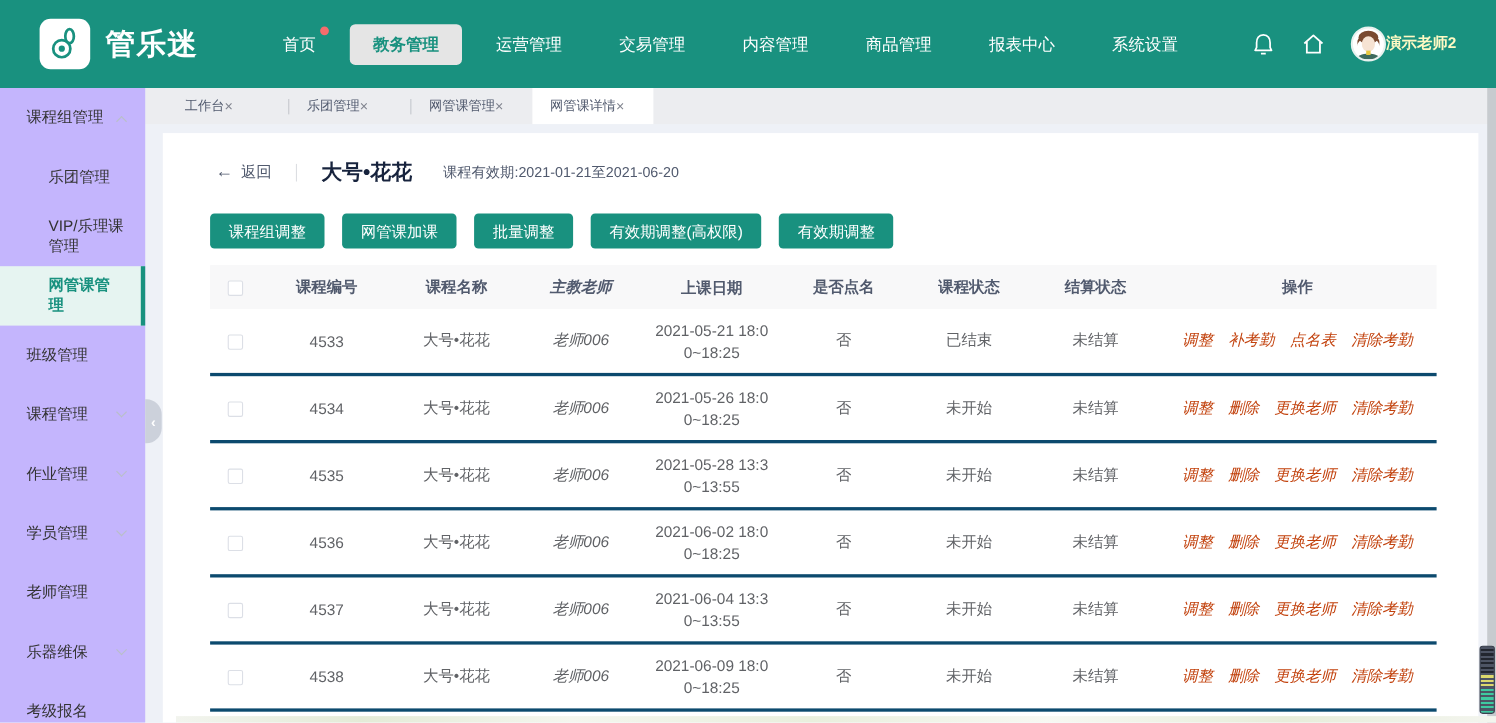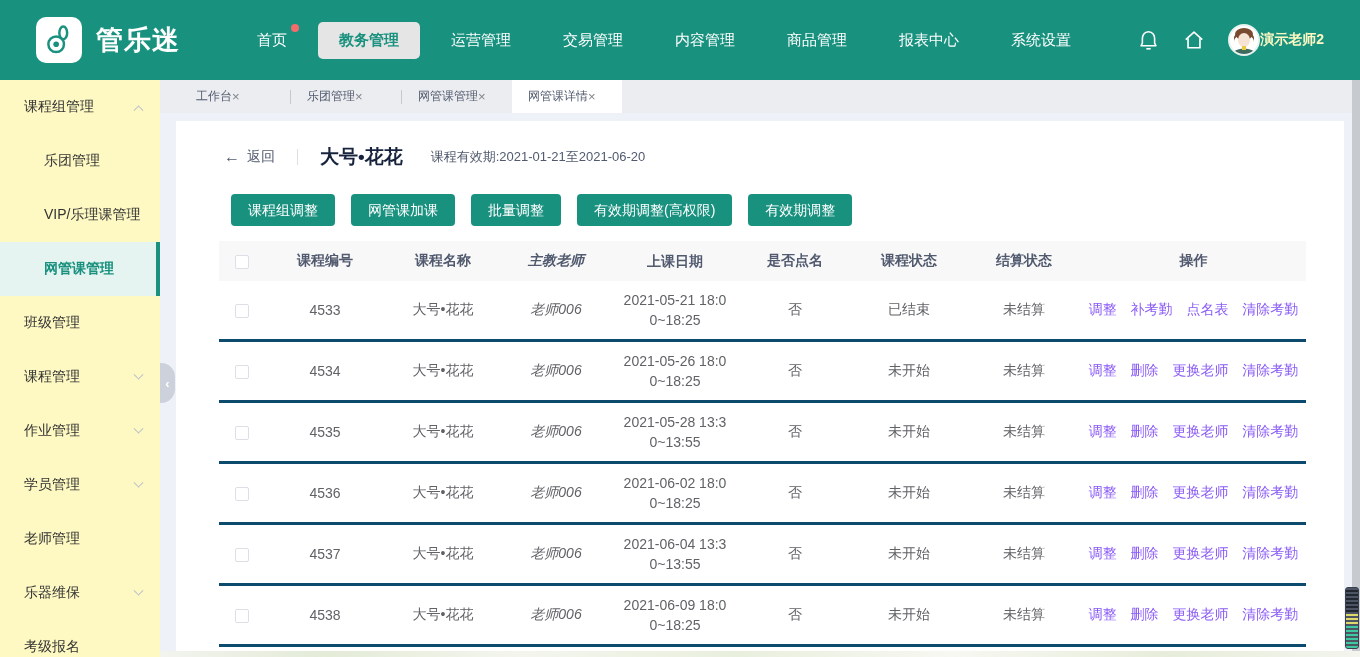--- a/index.html
+++ b/index.html
@@ -17,21 +17,21 @@
   .nav-item.active { background:#e5e5e5; color:#19917f; font-weight:bold; border-radius:5px; }
   .nav-dot { position:absolute; top:2px; right:9px; width:8px; height:8px; background:#f56c6c; border-radius:50%; }
   .nav-right { display:flex; align-items:center; gap:22px; }
   .nav-icon { width:24px; height:24px; display:flex; align-items:center; justify-content:center; cursor:pointer; }
   .avatar { width:32px; height:32px; border-radius:50%; background:#fff; overflow:hidden; border:2px solid #e8f2ef; }
   .user-name { color:#fef9c3; font-size:14px; margin-left:-12px;font-weight:bold; }
   .user-wrap { display:flex; align-items:center; gap:12px; cursor:pointer; }
 
   
   .lower { display:flex; height:577px; }
-  .sidebar { width:160px; background:#fef9c3; flex-shrink:0; position:relative; z-index:2; }
+  .sidebar { width:132px; background:#c4b5fd; flex-shrink:0; position:relative; z-index:2; }
   .side-item { height:54px; display:flex; align-items:center; justify-content:space-between; padding:0 18px 0 24px; font-size:14px; color:#333; cursor:pointer; }
   .side-item.sub { padding-left:44px; }
   .side-item.active { background:#e6f4f1; color:#19917f; font-weight:bold; border-right:4px solid #19917f; }
   .chev { display:inline-block; width:7px; height:7px; border-right:1.6px solid #b9bfc9; border-bottom:1.6px solid #b9bfc9; }
   .chev.up { transform:rotate(-135deg) translate(-2px,-2px); }
   .chev.down { transform:rotate(45deg) translate(-2px,-2px); }
   .collapse-handle { position:absolute; top:283px; right:-15px; width:15px; height:40px; background:#ccd1db; border-radius:0 14px 14px 0; color:#fff; font-size:13px; font-weight:bold; display:flex; align-items:center; justify-content:center; cursor:pointer; z-index:3; }
 
   
   .main { flex:1; display:flex; flex-direction:column; min-width:0; }
@@ -46,40 +46,40 @@
   .card { background:#fff; flex:1; display:flex; flex-direction:column; min-height:0; }
   .card-inner { padding:0 38px 0 43px; }
 
   .back-row { display:flex; align-items:center; margin:21px 0 0 5px; height:30px; }
   .back-link { display:flex; align-items:center; gap:7px; color:#515a6e; font-size:14px; cursor:pointer; }
   .back-arrow { font-size:16px; }
   .v-divider { width:1px; height:16px; background:#dcdee2; margin:0 22px; }
   .page-title { font-size:19px; font-weight:bold; color:#17233d; margin-right:28px; }
   .validity { font-size:13px; color:#515a6e; }
 
-  .btn-row { display:flex; gap:16px; margin-top:22px;margin-left:12px; }
+  .btn-row { display:flex; gap:16px; margin-top:22px; }
   .btn { background:#19917f; color:#fff; font-size:14px; border:none; border-radius:4px; padding:0 17px; height:32px; line-height:32px; cursor:pointer; white-space:nowrap; }
 
   
   .table { margin-top:15px; font-size:14px; color:#606266; }
   .tr { display:flex; align-items:center; }
   .thead { background:#f8f8f9; height:40px; font-weight:bold; color:#515a6e; }
   .tbody-row { height:61px; border-bottom:3px solid #0c4a6e; }
   .td, .th { text-align:center; }
   .c-check { width:46px; }
   .c-id { width:120px; }
   .c-name { width:116px; }
   .c-teacher { width:110px;font-style:italic; }
   .c-date { width:128px; line-height:20px; }
   .c-roll { width:112px; }
   .c-status { width:116px; }
   .c-settle { width:114px; }
   .c-ops { flex:1; }
   .checkbox { display:inline-block; width:14px; height:14px; border:1px solid #dcdfe6; border-radius:2px; background:#fff; cursor:pointer; vertical-align:middle; }
-  .op-link { color:#8b5cf6; text-decoration:none; margin:0 5px; cursor:pointer; white-space:nowrap; }
+  .op-link { color:#c2410c; text-decoration:none; margin:0 5px; cursor:pointer; white-space:nowrap;font-style:italic; }
 
   
   .v-scrollbar { position:absolute; right:0; top:80px; width:8px; height:577px; background:#c7cbcf; }
   .bottom-strip { position:absolute; left:160px; bottom:0; width:1200px; height:6px;
     background:linear-gradient(90deg,#f2f4ee 0%,#e4ebd7 14%,#f4f6ee 30%,#e9efdd 48%,#f7f8f2 66%,#e7edda 84%,#f3f5ee 100%); }
   .mini-widget { position:absolute; right:1px; bottom:8px; width:14px; height:62px; background:#4d5464; border:1px solid #3a404d; border-radius:3px; overflow:hidden; display:flex; flex-direction:column; }
   .mini-z1 { flex:4; background:repeating-linear-gradient(180deg,#4d5464 0 2px,#22262f 2px 4px); }
   .mini-z2 { flex:2; background:repeating-linear-gradient(180deg,#4d5464 0 2px,#ddd96d 2px 4px); }
   .mini-z3 { flex:4; background:repeating-linear-gradient(180deg,#4d5464 0 2px,#3ec9a0 2px 4px); }
 </style>

